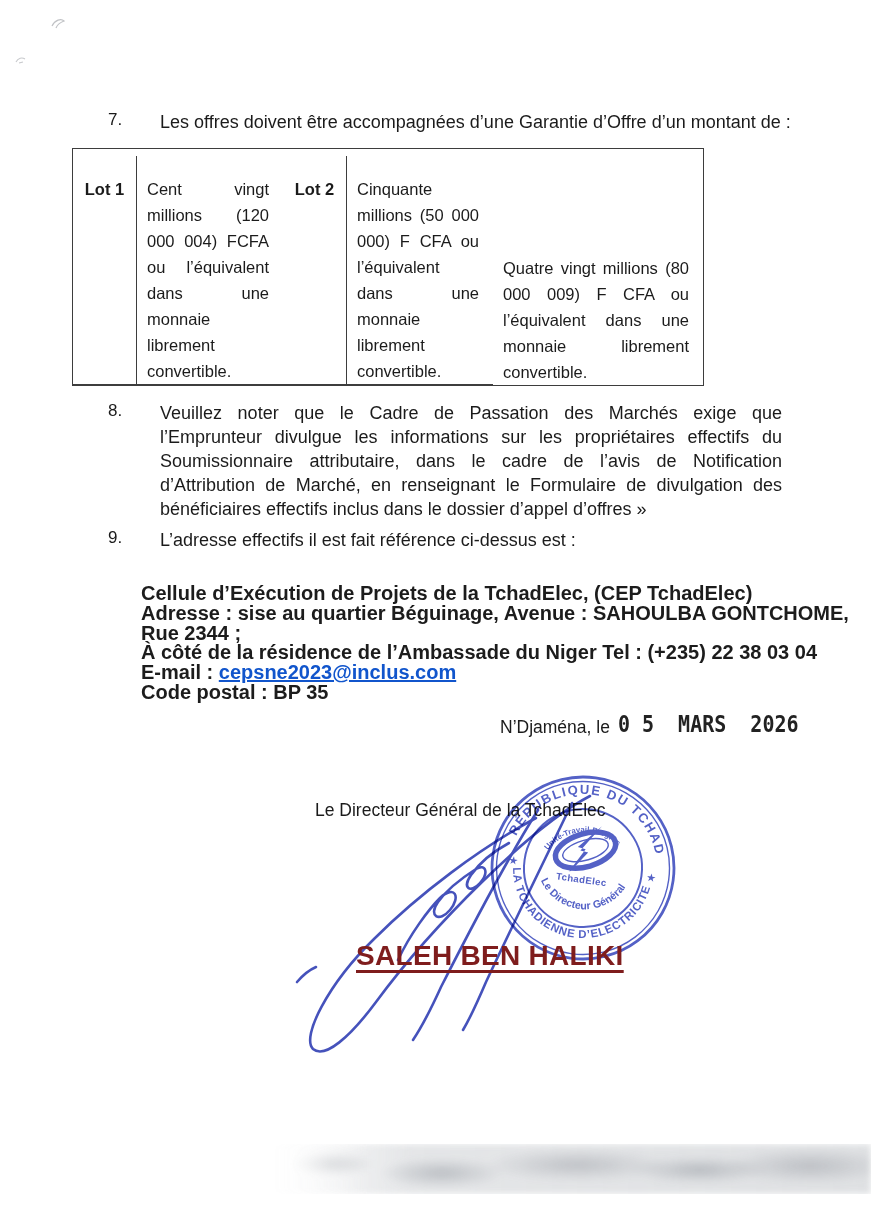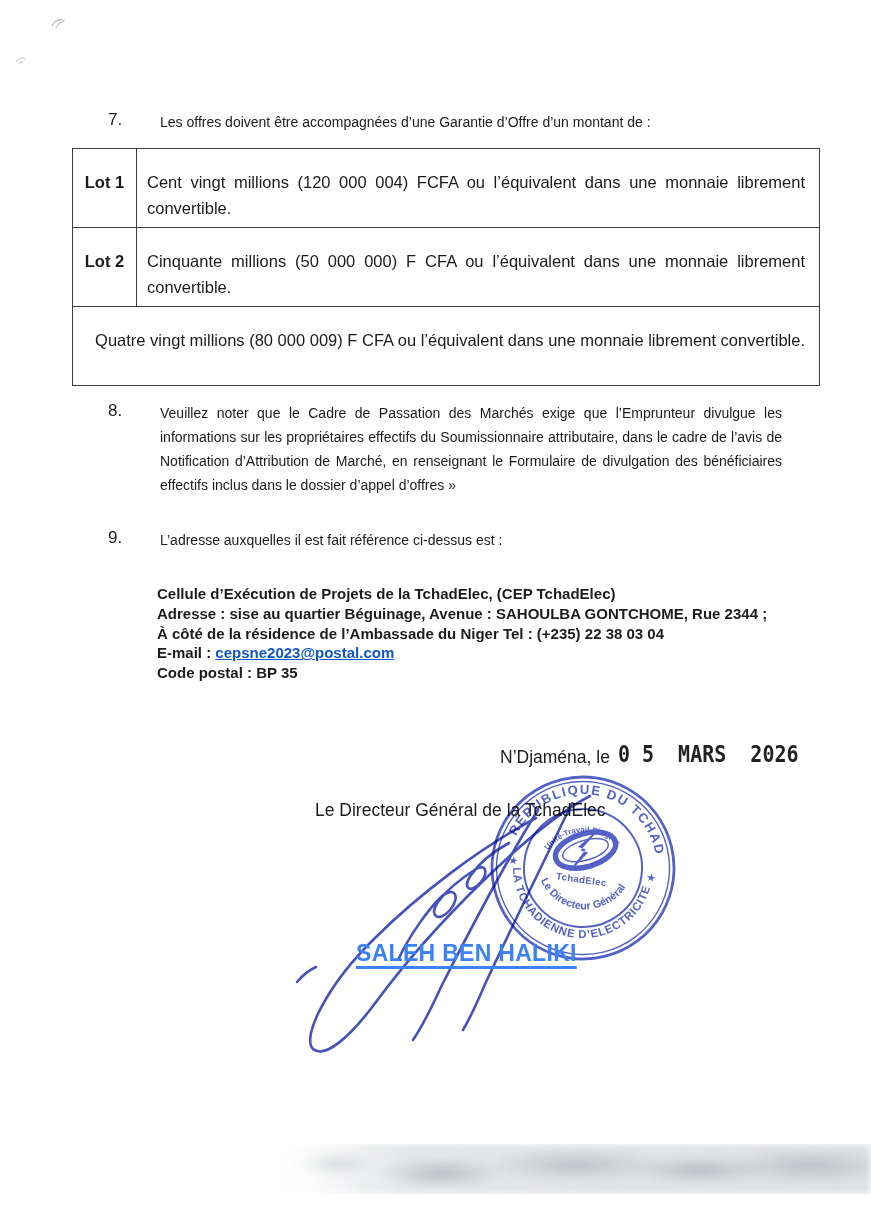--- a/index.html
+++ b/index.html
@@ -3,49 +3,49 @@
 <meta charset="utf-8">
 <style>
   html,body{margin:0;padding:0;background:#e8e8e8;}
   .page{
     position:relative;width:871px;height:1231px;background:#ffffff;
     font-family:"Liberation Sans",sans-serif;color:#1b1b1b;overflow:hidden;
     margin:0 auto;
   }
   .abs{position:absolute;}
   .para-num{font-size:17px;}
-  .para-text{font-size:14px;line-height:24px;text-align:justify;}
+  .para-text{font-size:18px;line-height:24px;text-align:justify;}
   
   .gtable{
-    left:72px;top:148px;width:748px;height:238px;
-    border:1.6px solid #3d3d3d;box-sizing:border-box;display:flex;flex-direction:column;align-items:flex-end;
+    left:72px;top:148px;width:632px;height:238px;
+    border:1.6px solid #3d3d3d;box-sizing:border-box;display:flex;flex-direction:row;align-items:flex-end;
   }
   .gtable .row{display:flex;border-bottom:1.4px solid #3d3d3d;box-sizing:border-box;flex:1;}
   .gtable .row:last-child{border-bottom:none;}
   .gtable .lot-cell{
     width:64px;flex:none;border-right:1.4px solid #3d3d3d;box-sizing:border-box;
     font-weight:bold;font-size:16.5px;text-align:center;padding-top:24px;
   }
   .gtable .desc-cell{
     flex:1;font-size:16.5px;line-height:26px;text-align:justify;
     padding:20px 14px 0 10px;box-sizing:border-box;
   }
   
-  .address{left:157px;top:584px;font-size:15px;font-weight:bold;line-height:19.8px;color:#1c1c1c;}
+  .address{left:141px;top:584px;font-size:20px;font-weight:bold;line-height:19.8px;color:#1c1c1c;}
   .email-link{color:#1155cc;text-decoration:underline;}
   
-  .dateline{left:500px;top:714px;font-size:17.5px;white-space:nowrap;margin-top:30px;}
+  .dateline{left:500px;top:714px;font-size:17.5px;white-space:nowrap;}
   .stamped-date{
     display:inline-block;font-family:"DejaVu Sans Mono",monospace;font-weight:bold;
     font-size:20px;letter-spacing:0;transform:scaleY(1.18);transform-origin:left bottom;
     margin-left:8px;color:#222;white-space:pre;
   }
   .dir-title{left:315px;top:800px;font-size:17.5px;}
   .sig-name{
-    left:356px;top:940px;font-size:23px;font-weight:bold;letter-spacing:.3px;color:#3b82f6;
+    left:356px;top:940px;font-size:28px;font-weight:bold;letter-spacing:.3px;color:#7f1d1d;
     text-decoration:underline;text-decoration-thickness:3px;text-underline-offset:5px;
   }
   
   .stamp{left:483px;top:768px;width:200px;height:200px;mix-blend-mode:multiply;opacity:.9;transform:rotate(8deg);}
   .stamp text{font-family:"Liberation Sans",sans-serif;}
   
   .signature{left:280px;top:758px;width:420px;height:330px;mix-blend-mode:multiply;}
   
   .scan-band{
     left:258px;top:1144px;width:613px;height:50px;
@@ -88,27 +88,27 @@
     </div>
     <div class="row">
       <div class="desc-cell">Quatre vingt millions (80 000 009) F CFA ou l’équivalent dans une monnaie librement convertible.</div>
     </div>
   </div>
 
   <div class="abs para-num" style="left:108px;top:401px;">8.</div>
   <div class="abs para-text" style="left:160px;top:401px;width:622px;">Veuillez noter que le Cadre de Passation des Marchés exige que l’Emprunteur divulgue les informations sur les propriétaires effectifs du Soumissionnaire attributaire, dans le cadre de l’avis de Notification d’Attribution de Marché, en renseignant le Formulaire de divulgation des bénéficiaires effectifs inclus dans le dossier d’appel d’offres »</div>
 
   <div class="abs para-num" style="left:108px;top:528px;">9.</div>
-  <div class="abs para-text" style="left:160px;top:528px;width:622px;">L’adresse auxquelles il est fait référence ci-dessus est :</div>
+  <div class="abs para-text" style="left:160px;top:528px;width:622px;">L’adresse effectifs il est fait référence ci-dessus est :</div>
 
   <div class="abs address">
     <div>Cellule d’Exécution de Projets de la TchadElec, (CEP TchadElec)</div>
     <div>Adresse : sise au quartier Béguinage, Avenue : SAHOULBA GONTCHOME, Rue 2344 ;</div>
     <div>À côté de la résidence de l’Ambassade du Niger Tel : (+235) 22 38 03 04</div>
-    <div><span>E-mail : </span><span class="email-link">cepsne2023@postal.com</span></div>
+    <div><span>E-mail : </span><span class="email-link">cepsne2023@inclus.com</span></div>
     <div>Code postal : BP 35</div>
   </div>
 
   <div class="abs dateline">
     <span>N’Djaména, le</span><span class="stamped-date">0 5  MARS  2026</span>
   </div>
 
   <div class="abs dir-title">Le Directeur Général de la TchadElec</div>
 
   <svg class="abs stamp" viewBox="0 0 200 200">

